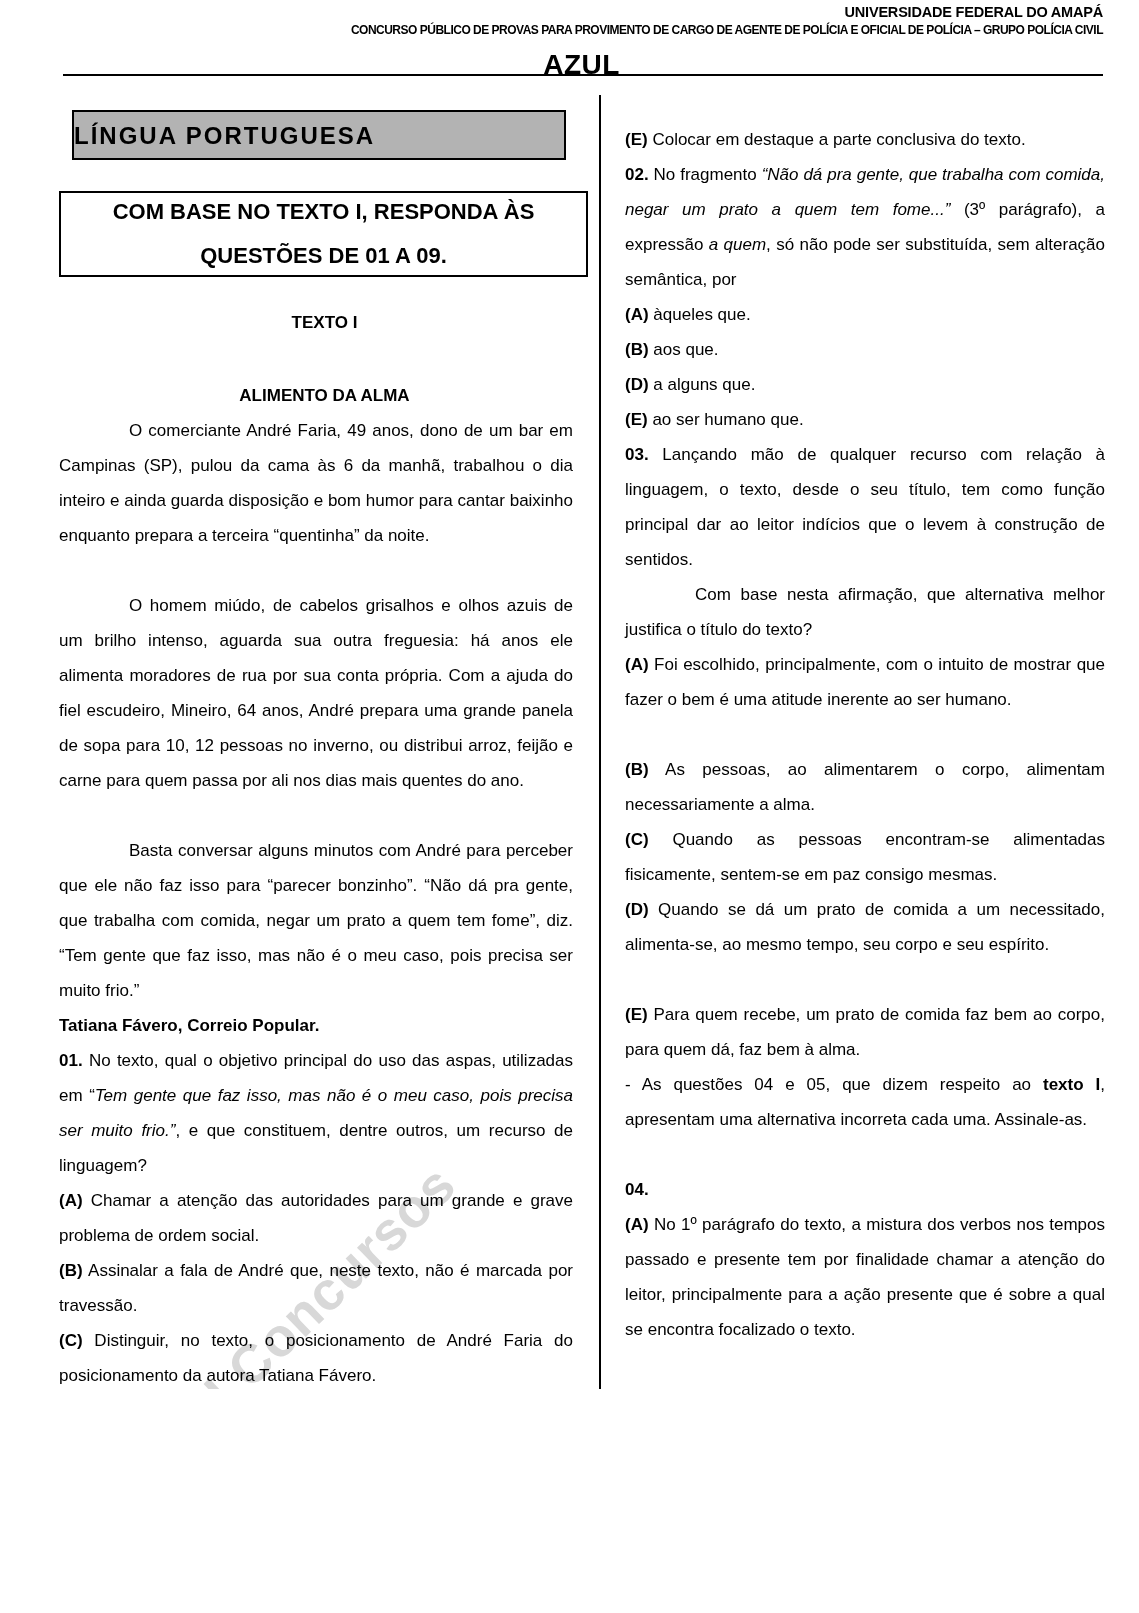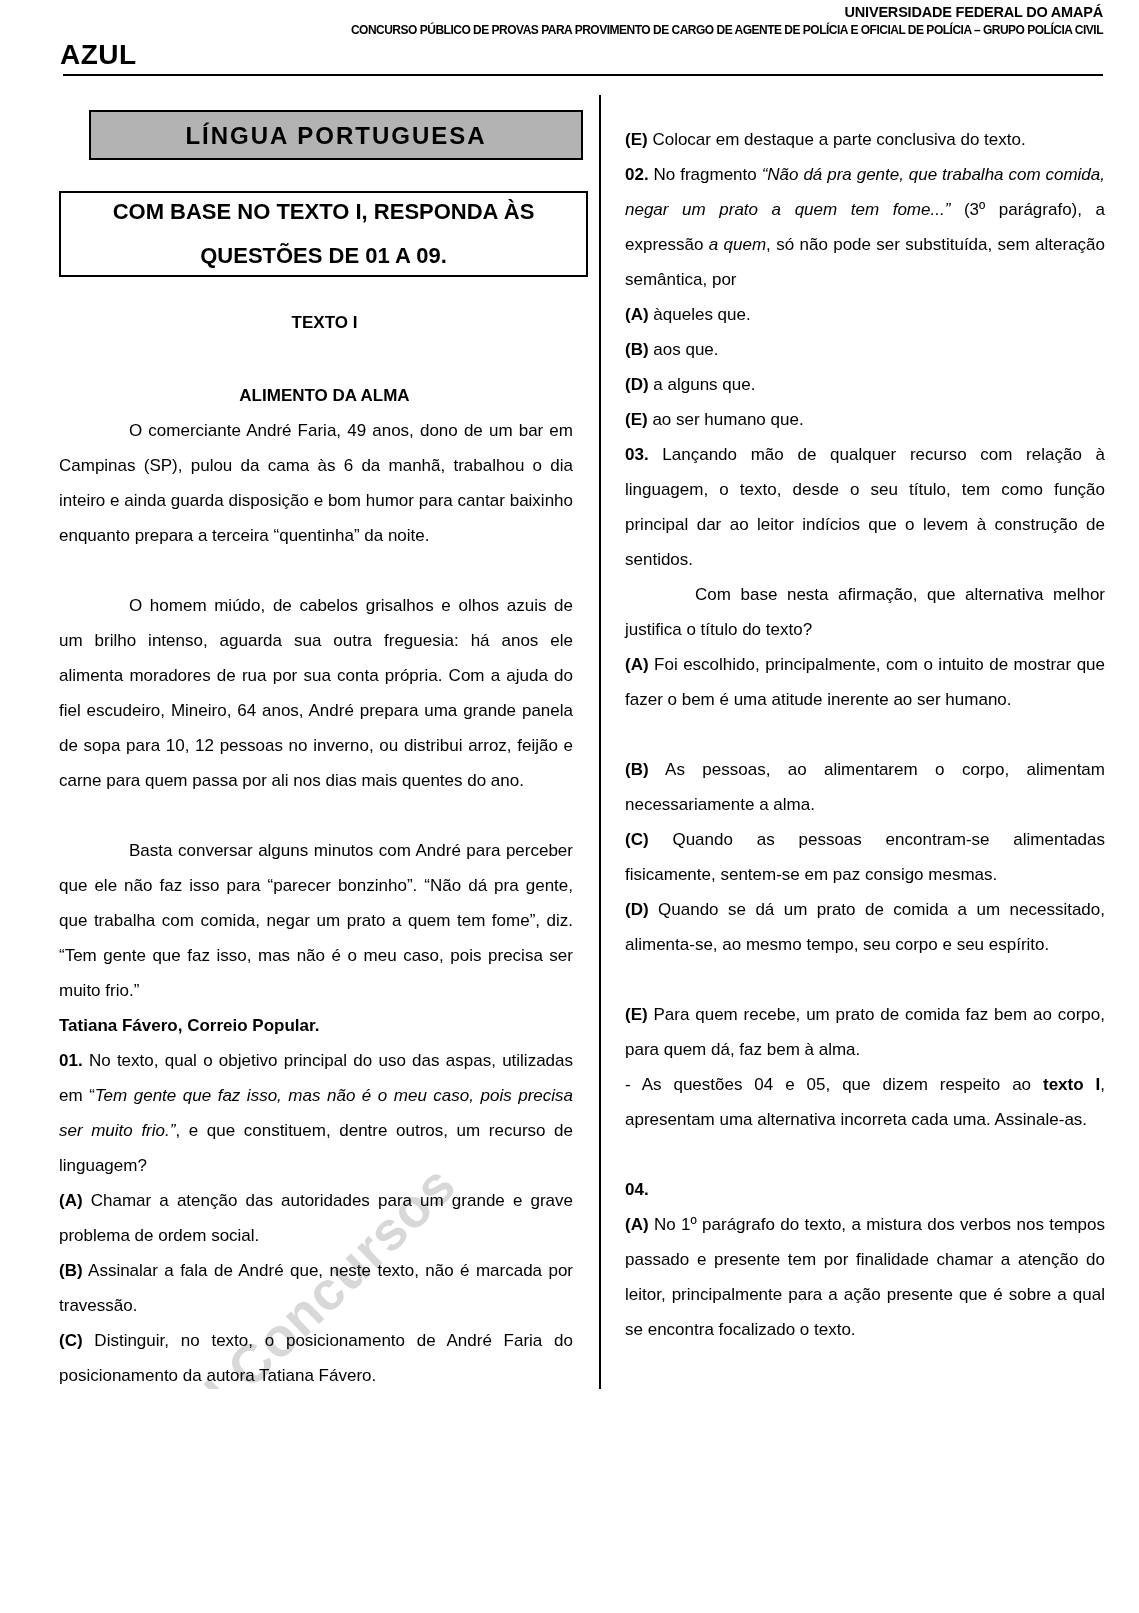--- a/index.html
+++ b/index.html
@@ -8,43 +8,43 @@
     width:1139px;height:1389px;
     background:#ffffff;
     font-family:"Liberation Sans", sans-serif;
     color:#000;
     overflow:hidden;
   }
   
   .hdr{position:absolute;left:60px;top:4px;width:1043px;text-align:right;}
   .hdr-line1{font-size:14.5px;font-weight:bold;letter-spacing:-0.2px;}
   .hdr-line2{font-size:12px;font-weight:bold;letter-spacing:-0.5px;margin-top:3px;white-space:nowrap;}
-  .hdr-version{font-size:28px;font-weight:bold;text-align:left;margin-top:2px;letter-spacing:0.5px;}
+  .hdr-version{font-size:28px;font-weight:bold;text-align:center;margin-top:12px;letter-spacing:0.5px;}
   .hdr-rule{position:absolute;left:63px;top:74px;width:1040px;height:2px;background:#000;}
   
   .watermark{
     position:absolute;left:92px;top:1283px;width:420px;
     text-align:center;white-space:nowrap;
     font-size:54px;font-weight:bold;letter-spacing:1px;
     color:#d8d8d8;
     transform:rotate(-44deg);
     z-index:0;
   }
   
   .col{position:absolute;z-index:1;font-size:17px;line-height:35px;}
   .col-left{left:59px;top:110px;width:531px;}
   .col-right{left:625px;top:122px;width:480px;}
   .col p{margin:0;text-align:justify;}
   .col-left p{width:514px;}
   .divider{position:absolute;left:599px;top:95px;width:2px;height:1425px;background:#000;z-index:1;}
   
   .section-box{
-    margin-left:30px;width:490px;height:46px;
+    margin-left:13px;width:490px;height:46px;
     background:#b3b3b3;border:2px solid #000;
-    display:flex;align-items:center;justify-content:center;
+    display:flex;align-items:center;justify-content:flex-start;
     font-size:24px;font-weight:bold;letter-spacing:2px;
   }
   .instruction-box{
     margin-top:31px;width:525px;height:82px;
     background:#fff;border:2px solid #000;
     display:flex;align-items:center;justify-content:flex-start;
     text-align:center;font-size:22px;font-weight:bold;line-height:44px;
     padding:0 38px;box-sizing:content-box;width:449px;
   }
   .center-label{margin-top:28px;text-align:center;font-weight:bold;font-size:17px;line-height:35px;}

